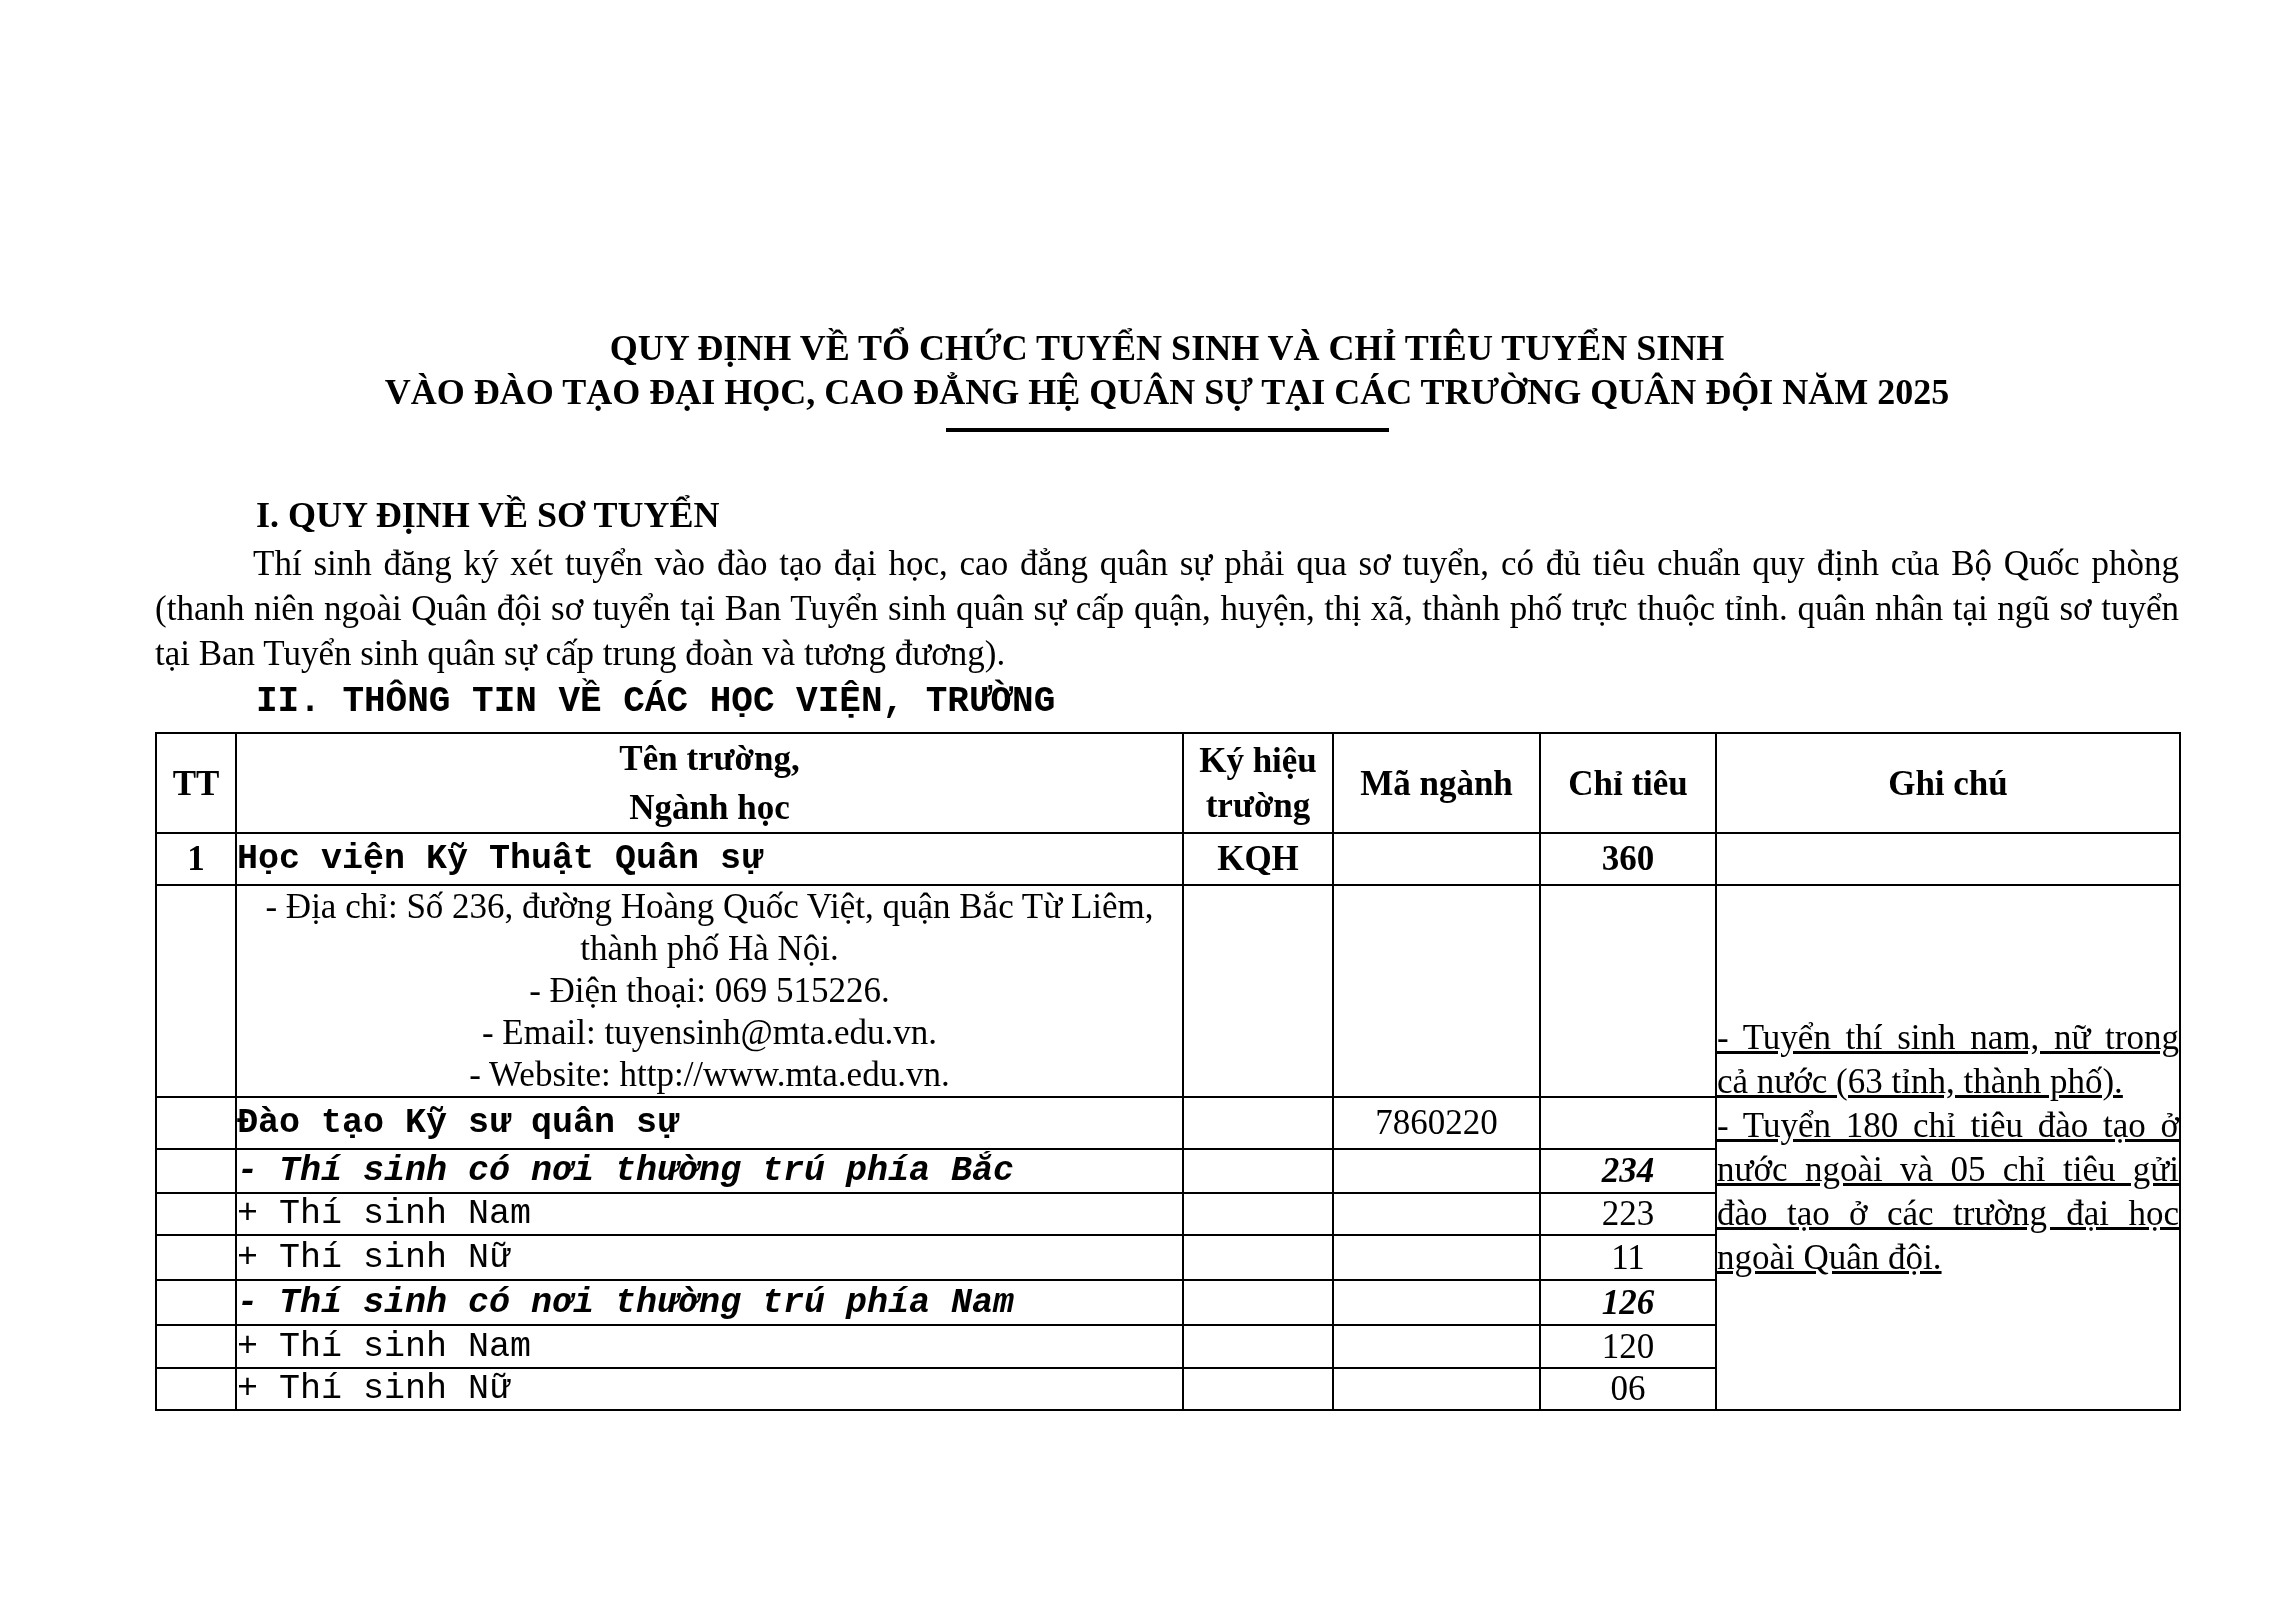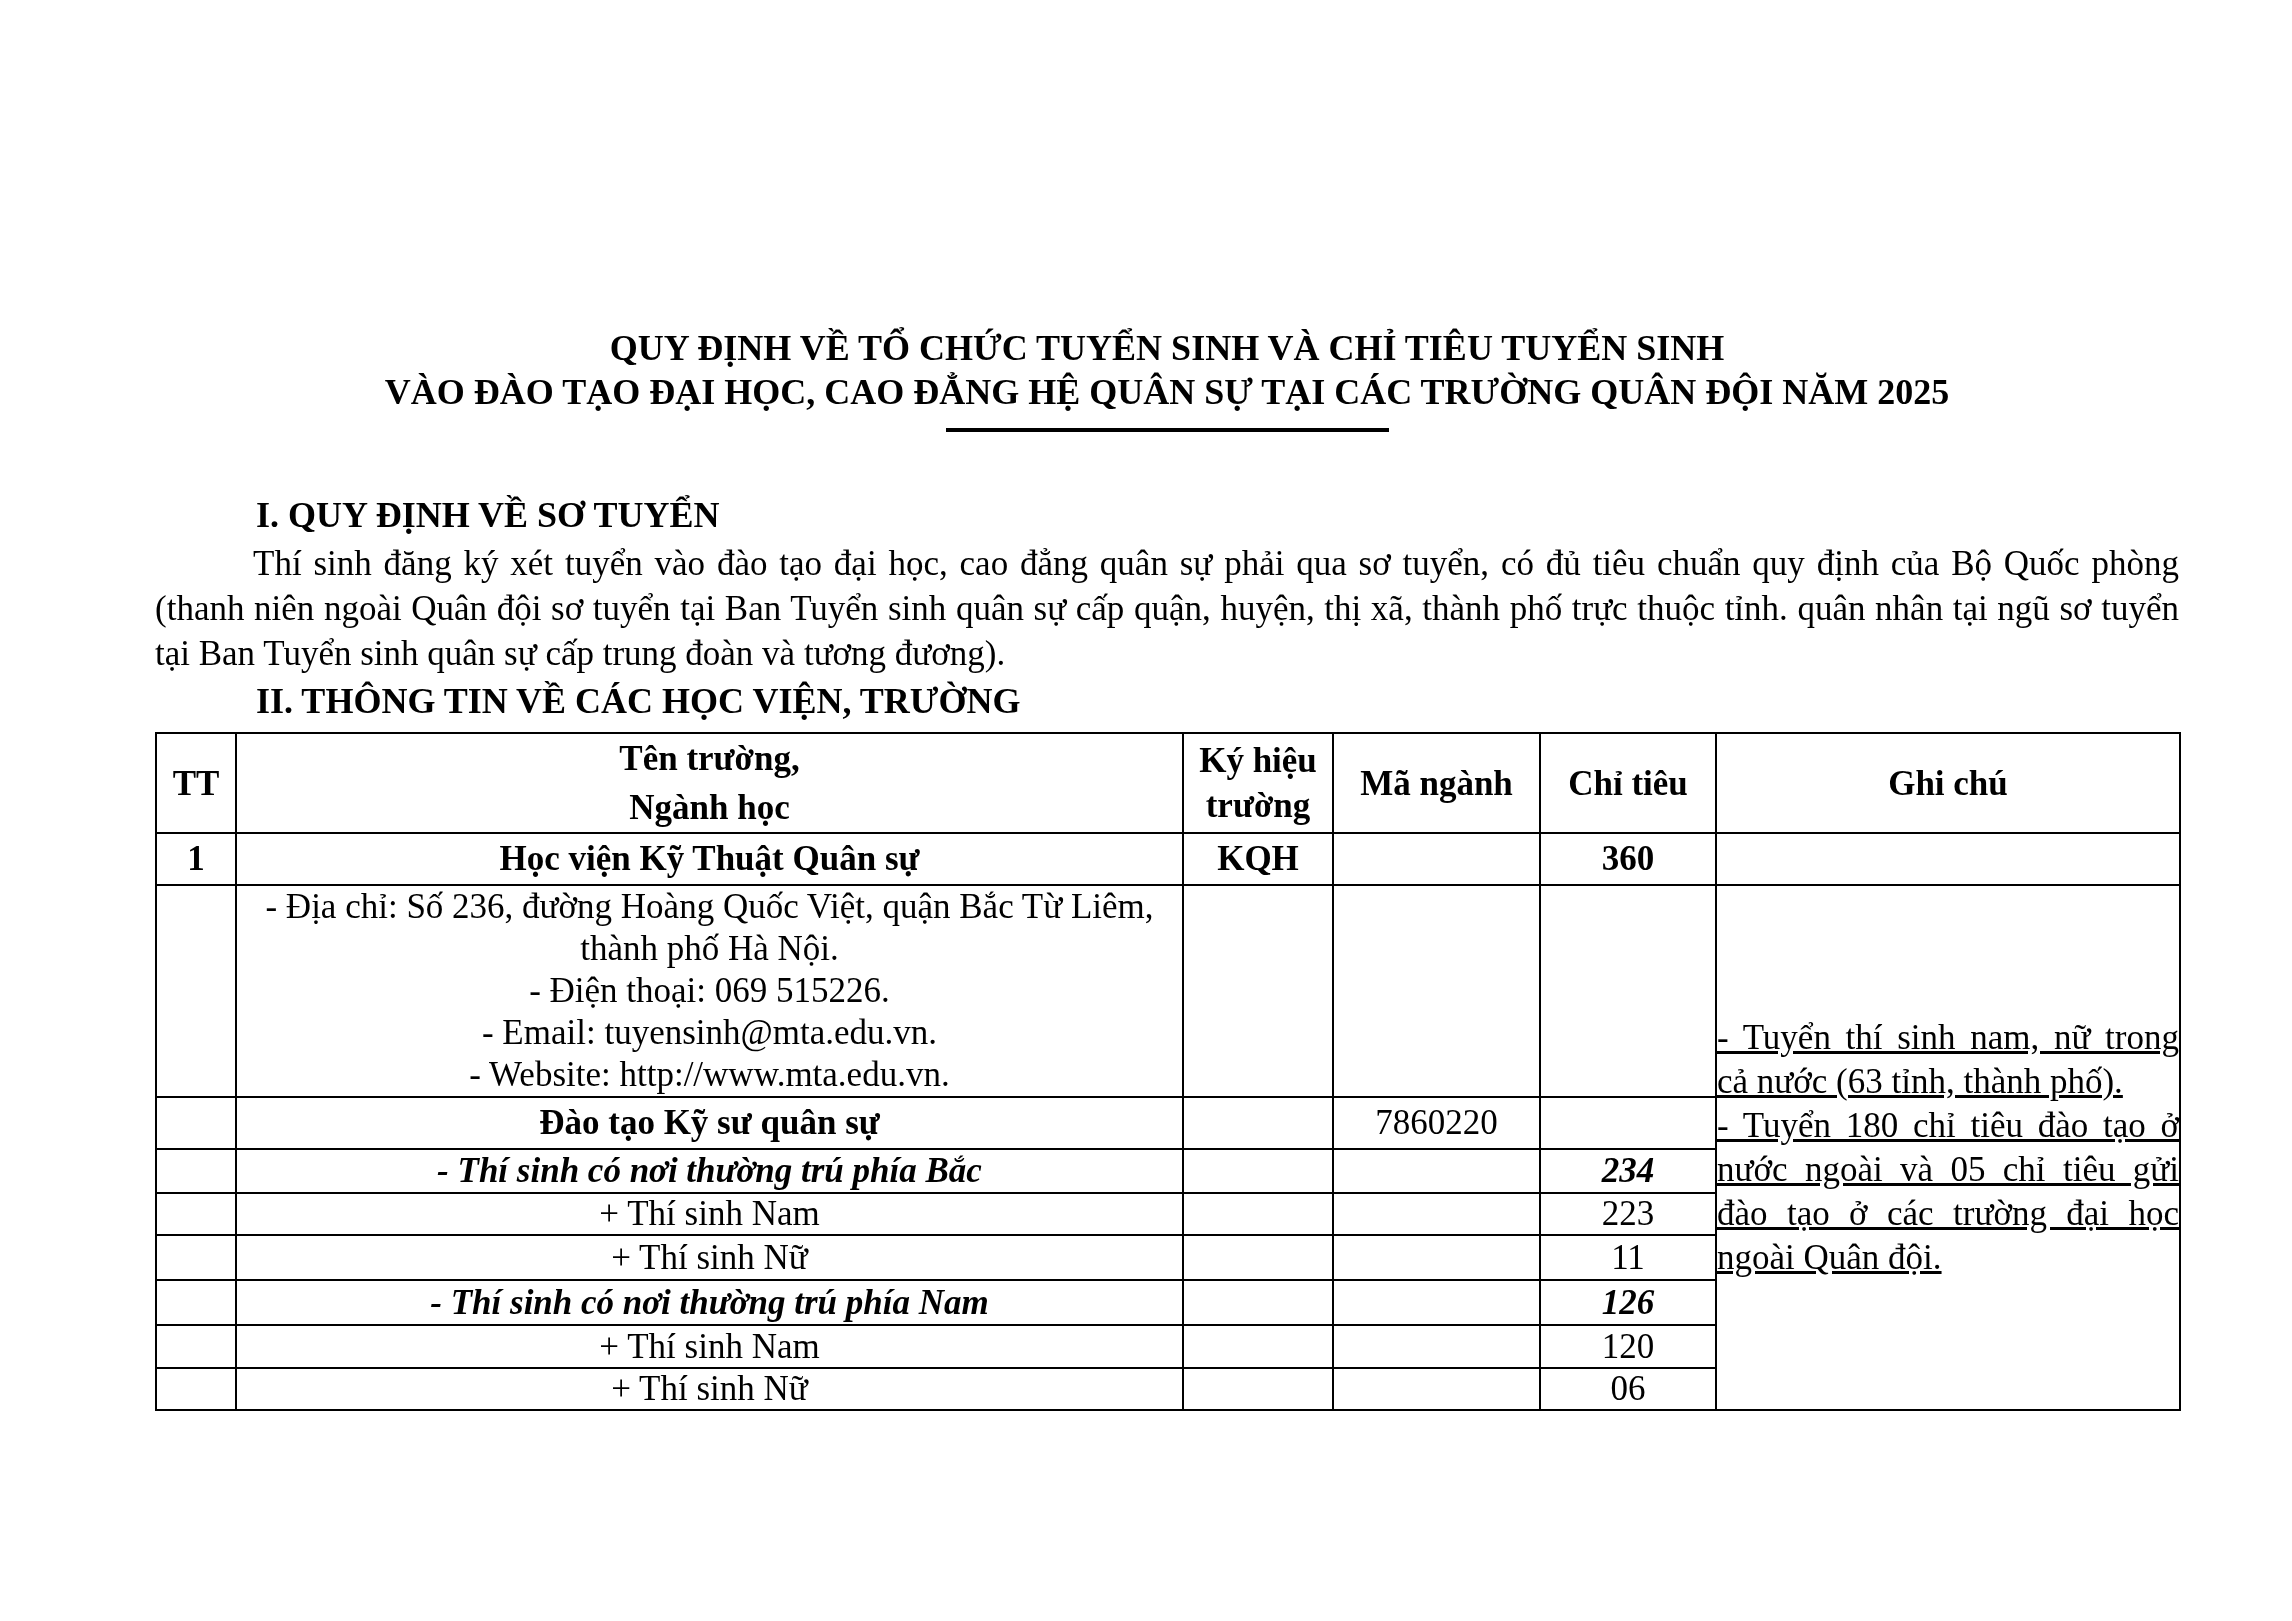--- a/index.html
+++ b/index.html
@@ -18,21 +18,21 @@
   }
   .sec-heading{
     font-weight:bold;font-size:36px;line-height:45px;
     padding-left:98px;margin:3px;
   }
   .sec1-heading{margin-top:61px;}
   .body-par{
     font-size:35px;line-height:45px;text-align:justify;text-indent:98px;
     margin:0;
   }
-  .sec2-heading{margin-top:3.9px;}
+  .sec2-heading{margin-top:3.9px;font-family:Liberation Mono, monospace;}
   table.main{
     border-collapse:collapse;table-layout:fixed;width:2024px;
     margin-top:7.8px;border:2.9px solid #000;
   }
   table.main td,table.main th{
     border:2px solid #000;font-size:35px;padding:0;vertical-align:middle;
     overflow:hidden;
   }
   col.c-tt{width:80px;}
   col.c-name{width:947px;}
@@ -46,21 +46,21 @@
   .h-name{line-height:49px;}
   .r1{height:52px;}
   .r2{height:211px;}
   .r3{height:52px;}
   .r4{height:44px;}
   .r5{height:42px;}
   .r6{height:45px;}
   .r7{height:45px;}
   .r8{height:43px;}
   .r9{height:42px;}
-  td.cell-name{text-align:center;padding-left:15.7px;padding-right:9.8px;}
+  td.cell-name{text-align:left;padding-left:15.7px;padding-right:9.8px;font-family:Liberation Mono, monospace;}
   td.cell-center{text-align:center;}
   .bold{font-weight:bold;}
   .bi{font-weight:bold;font-style:italic;border-radius:18px;}
   td.cell-info{
     vertical-align:middle;line-height:42px;text-align:center;
     padding-left:15.7px;padding-right:9.8px;
   }
   td.cell-note{
     vertical-align:top;text-align:justify;line-height:44px;
     padding:7.8px 13.7px 0 13.7px;

